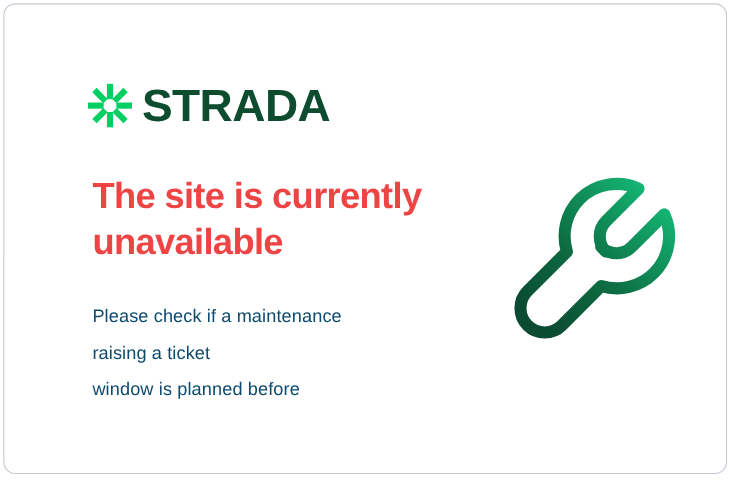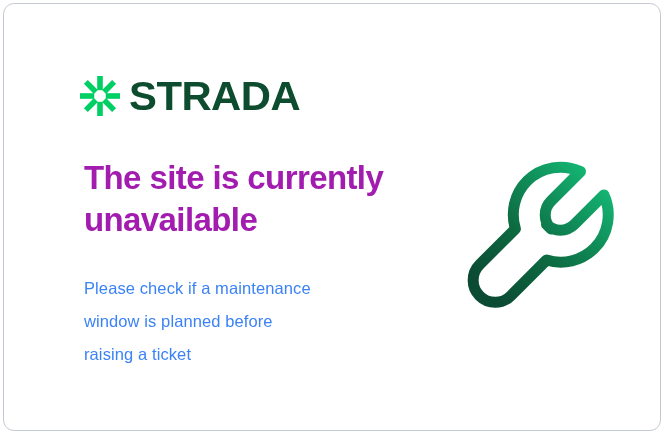--- a/index.html
+++ b/index.html
@@ -67,35 +67,35 @@
   
   .headline {
     position: absolute;
     left: 80px;
     top: 153px;
     width: 330px;
     font-size: 33px;
     font-weight: 700;
     line-height: 1.26;
     letter-spacing: -0.6px;
-    color: #a21caf;
+    color: #ef4444;
     margin: 0;
   }
 
   
   .body-copy {
     position: absolute;
     left: 80px;
     top: 268px;
     width: 320px;
     font-size: 16.5px;
     font-weight: 400;
     line-height: 2.0;
     letter-spacing: 0.1px;
-    color: #3b82f6;
+    color: #0c4a6e;
     margin: 0;
   }
   .body-copy .line {
     display: block;
     white-space: nowrap;
   }
 
   
   .wrench {
     position: absolute;
@@ -132,22 +132,22 @@
           </g>
         </svg>
       </span>
       <span class="brand-word">STRADA</span>
     </div>
 
     <h1 class="headline">The site is currently unavailable</h1>
 
     <p class="body-copy">
       <span class="line">Please check if a maintenance</span>
+      <span class="line">raising a ticket</span>
       <span class="line">window is planned before</span>
-      <span class="line">raising a ticket</span>
     </p>
 
     <div class="wrench">
       <svg viewBox="0 0 156 158" xmlns="http://www.w3.org/2000/svg" aria-hidden="true">
         <defs>
           <linearGradient id="wrenchGrad" x1="0.12" y1="0.94" x2="0.92" y2="0.10">
             <stop offset="0" stop-color="#0b4a33"></stop>
             <stop offset="0.42" stop-color="#0d6b41"></stop>
             <stop offset="0.72" stop-color="#108f5a"></stop>
             <stop offset="1" stop-color="#14b573"></stop>

